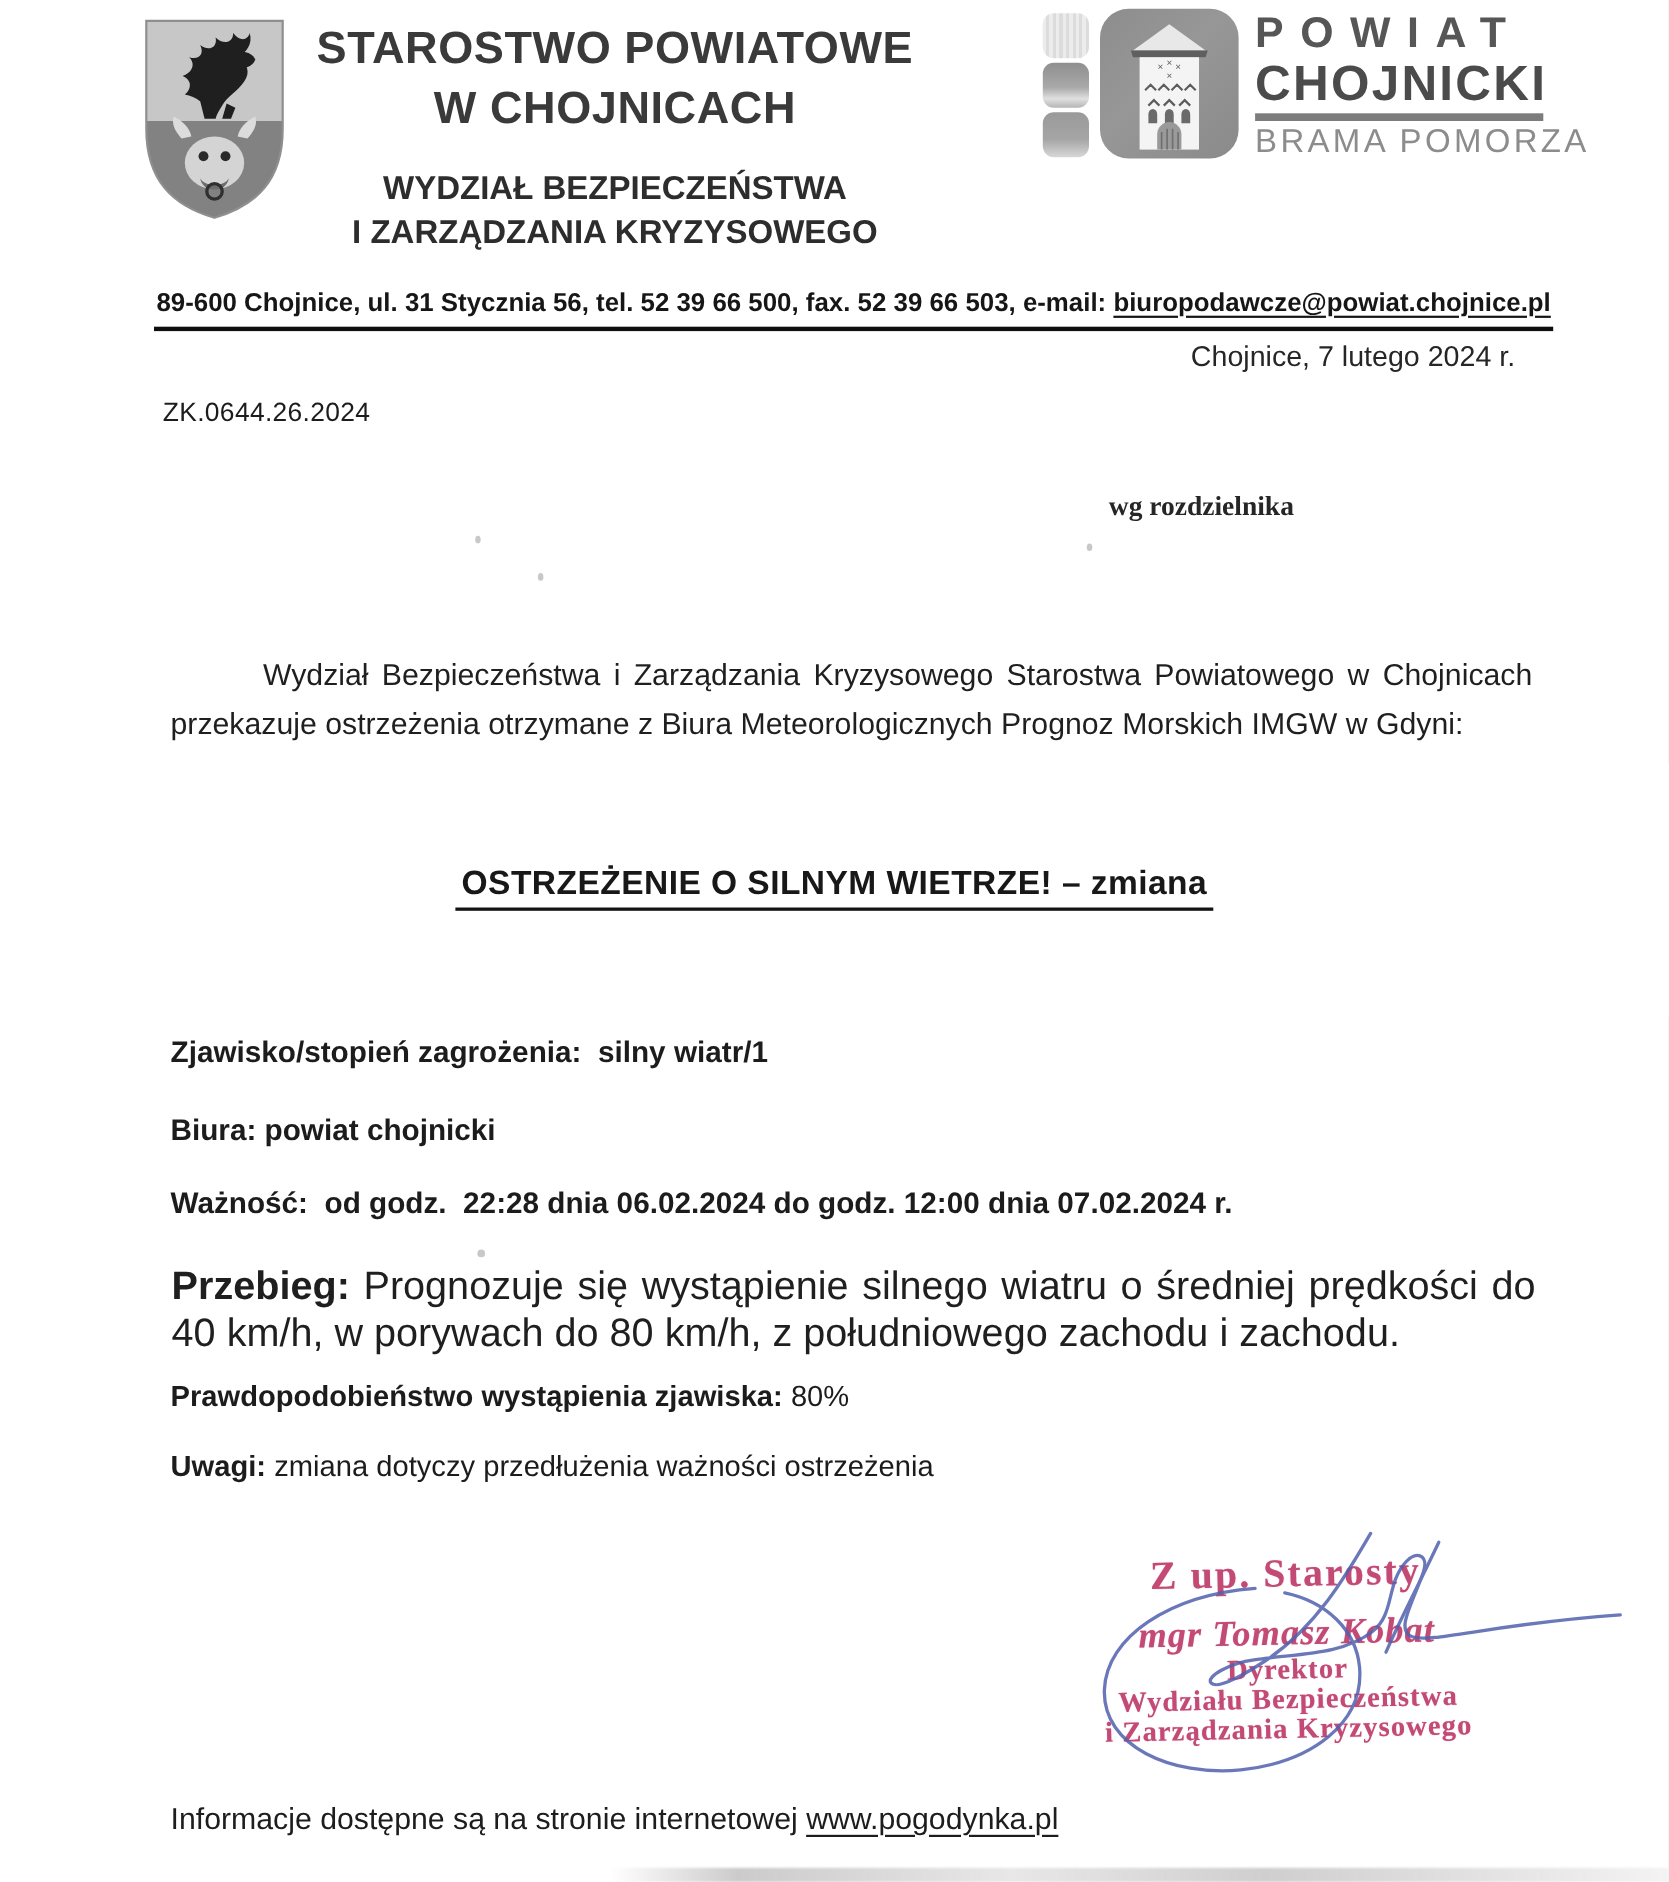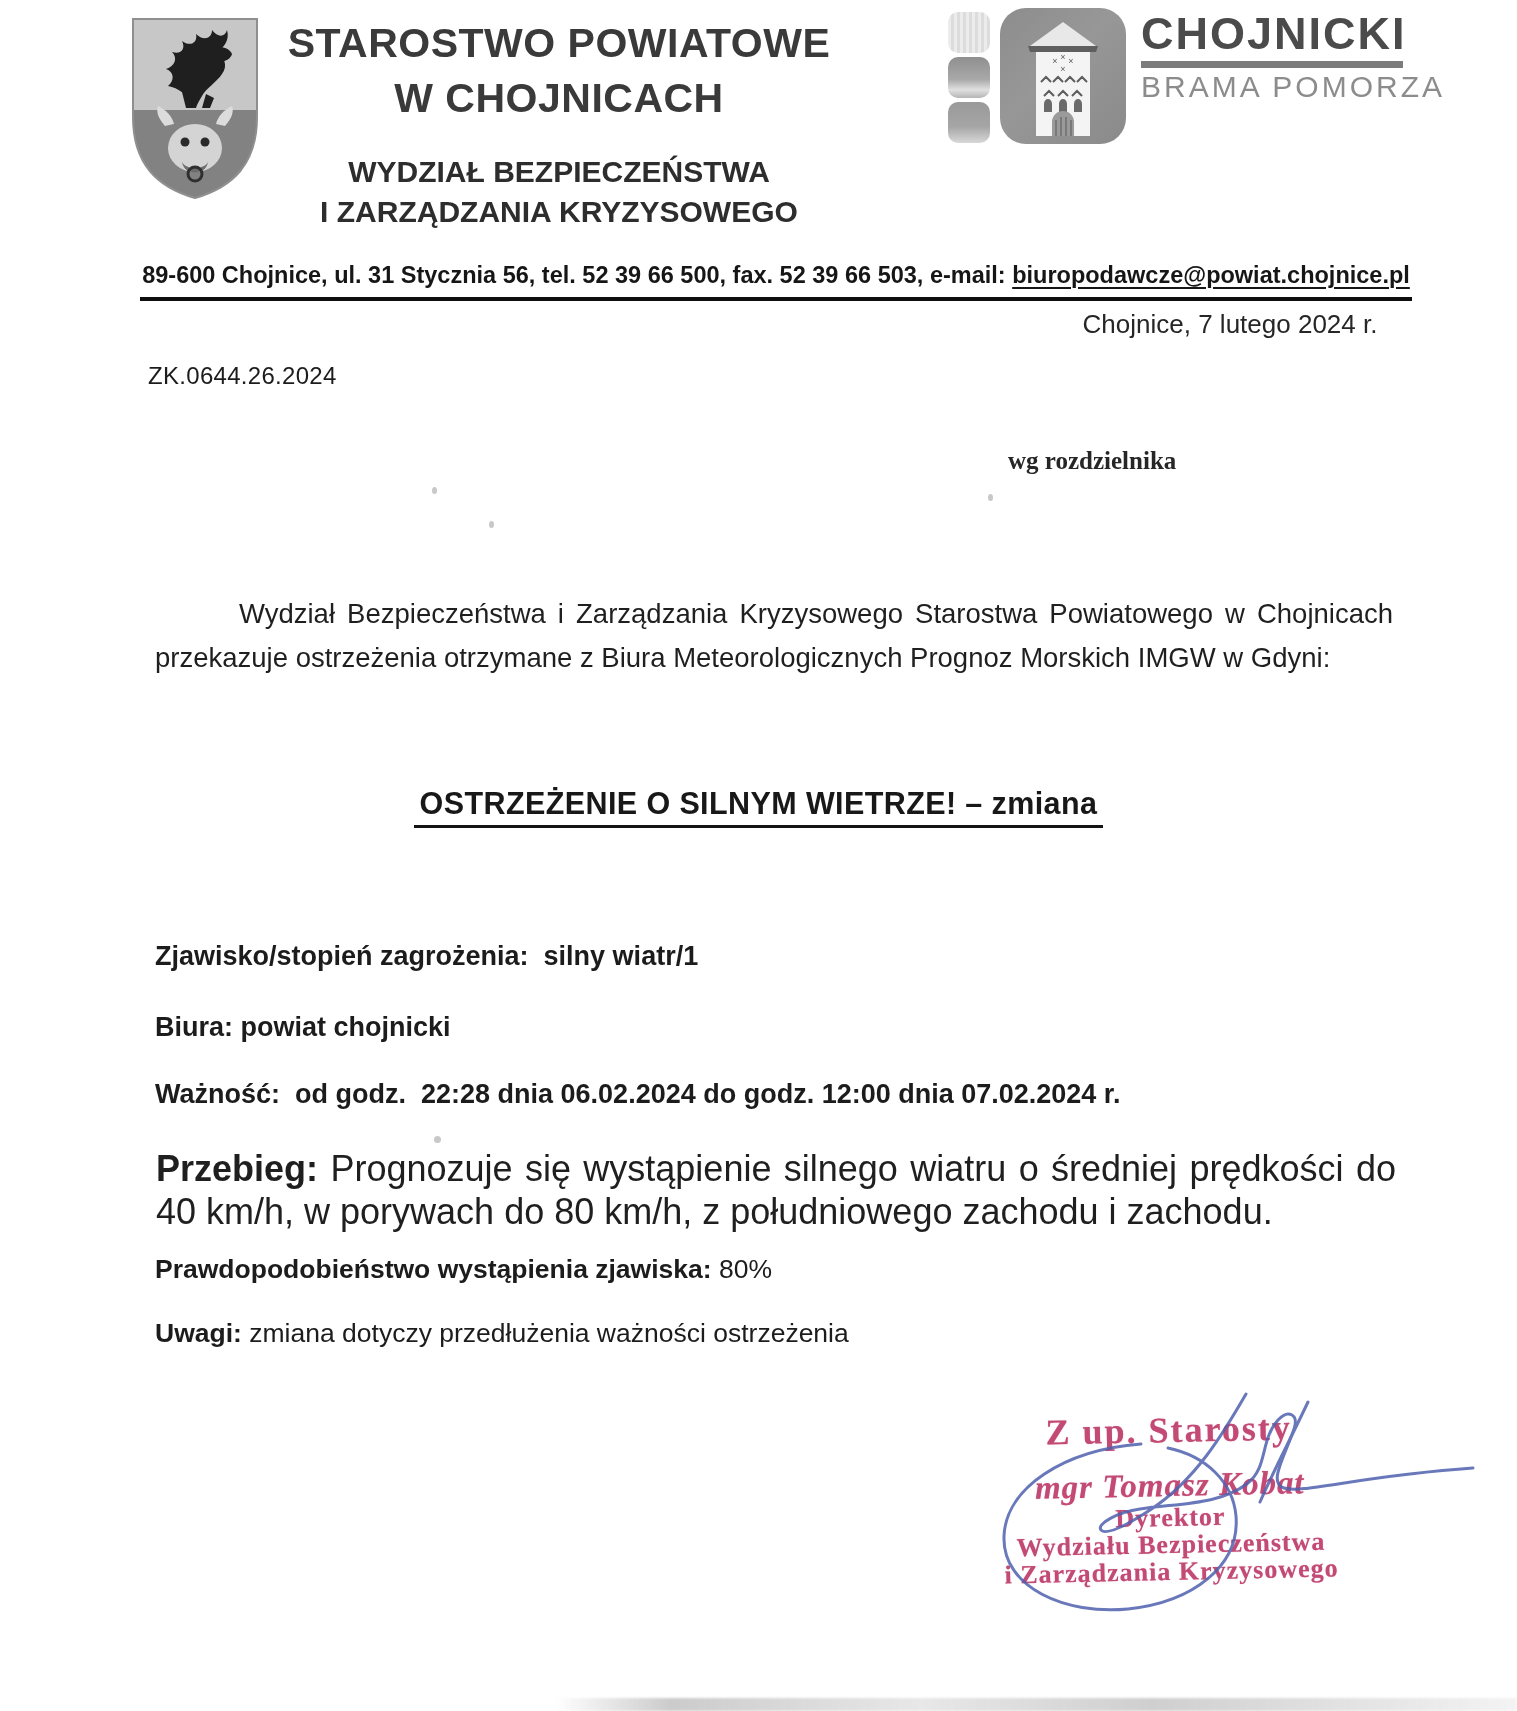--- a/index.html
+++ b/index.html
@@ -145,20 +145,21 @@
           <path d="M59,96 a4,5 0 0 1 8,0 v8 h-8 Z"></path>
           <path d="M74,96 a4,5 0 0 1 8,0 v8 h-8 Z"></path>
         </g>
         <path d="M52,128 v-14 a11,11 0 0 1 22,0 v14 Z" fill="#9a9a9a"></path>
         <g stroke="#6f6f6f" stroke-width="1.5">
             <path d="M56,128 v-16 M61,128 v-19 M66,128 v-19 M71,128 v-16"></path>
           </g>
       </svg>
     </div>
     <div class="logo-text">
+      <div class="logo-powiat">POWIAT</div>
       <div class="logo-chojnicki">CHOJNICKI</div>
       <div class="logo-rule"></div>
       <div class="logo-tagline">BRAMA POMORZA</div>
     </div>
   </div>
 
   <div class="abs address"><span>89-600 Chojnice, ul. 31 Stycznia 56, tel. 52 39 66 500, fax. 52 39 66 503, e-mail: </span><span class="email">biuropodawcze@powiat.chojnice.pl</span></div>
   <div class="abs band-rule"></div>
 
   <div class="abs place-date">Chojnice, 7 lutego 2024 r.</div>
@@ -192,20 +193,21 @@
   </div>
 
   <svg class="abs sig-svg" width="590" height="235" viewBox="0 0 590 235">
     <g fill="none" stroke="#5061ae" stroke-width="3" stroke-linecap="round" opacity=".85">
       <path d="M253,56 C175,62 118,100 116,148 C114,200 178,227 240,221 C305,214 352,178 348,128 C345,94 318,68 280,60"></path>
       <path d="M358,6 C336,44 308,92 262,122 C236,139 218,147 213,142 C208,136 230,124 252,121 C292,115 332,117 360,95 C380,79 372,52 390,32 C400,21 411,26 406,41 C396,70 380,95 396,100 C414,106 470,88 585,80"></path>
       <path d="M420,14 C402,52 384,86 372,114"></path>
     </g>
   </svg>
 
+  <div class="abs footer"><span>Informacje dostępne są na stronie internetowej </span><span class="url">www.pogodynka.pl</span></div>
 
   <div class="abs bottom-smudge"></div>
   <div class="abs speck" style="left:432px;top:487px;"></div>
   <div class="abs speck" style="left:489px;top:521px;"></div>
   <div class="abs speck" style="left:988px;top:494px;"></div>
   <div class="abs speck" style="left:434px;top:1136px;width:7px;"></div>
 
 </div>
 
 </body></html>

